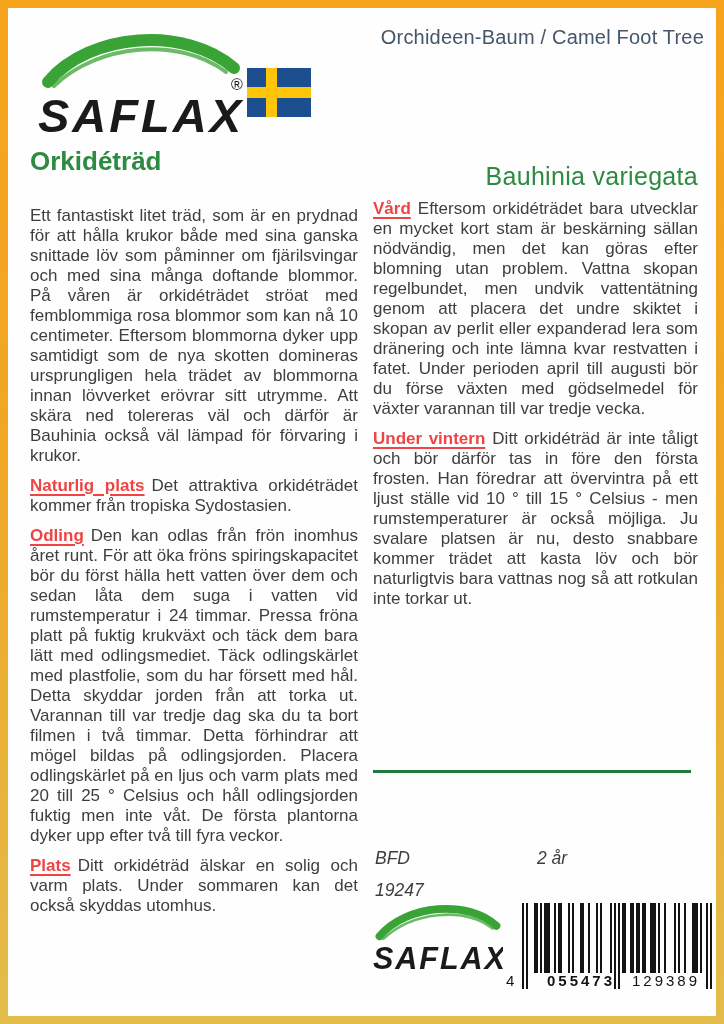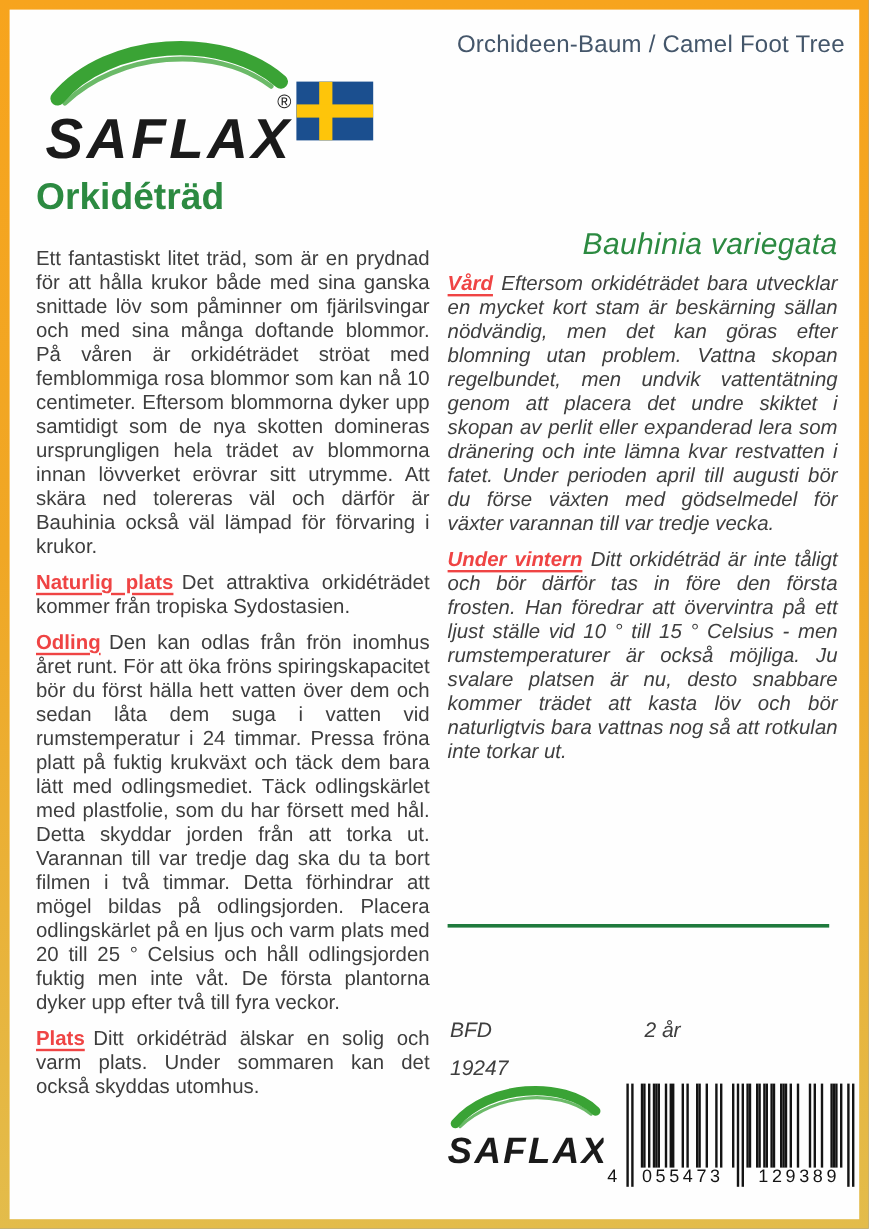--- a/index.html
+++ b/index.html
@@ -22,29 +22,29 @@
   }
   .flag .cross-v { position:absolute; left:19px; top:0; width:11px; height:100%; background:#fec50a; }
   .flag .cross-h { position:absolute; left:0; top:19px; width:100%; height:11px; background:#fec50a; }
   .subtitle {
     position:absolute; right:12px; top:18px;
     font-size:20px; color:#44566a; letter-spacing:.2px;
   }
   
   .title {
     position:absolute; left:22px; top:138px; margin:0;
-    font-size:31px; font-weight:bold; color:#2c8a41;
+    font-size:26px; font-weight:bold; color:#2c8a41;
   }
   .botanical {
     margin:0 0 8px 0; text-align:right;
     font-size:25px; font-weight:normal; color:#2c8a41; letter-spacing:.3px;
   }
   
   .col-left  { position:absolute; left:22px;  top:198px; width:328px; }
-  .col-right { position:absolute; left:365px; top:182px; width:325px;font-style:italic; }
+  .col-right { position:absolute; left:365px; top:154px; width:325px; }
   .col-left p, .col-right p {
     margin:0 0 10px 0;
     font-size:17px; line-height:20px; text-align:justify;
   }
   .sec {
     color:#ef4444; font-weight:bold;
     text-decoration:underline; text-decoration-thickness:2px; text-underline-offset:3px;
     margin-right:7px;
   }
   
@@ -61,21 +61,21 @@
   .barcode { position:absolute; left:498px; top:895px; width:208px; height:105px; }
   .bc-bars { position:absolute; left:16px; top:0; display:flex; align-items:flex-start; }
   .bc-mod { width:2px; height:70px; background:transparent; }
   .bc-mod.on { background:#141414; }
   .bc-mod.tall { height:86px; }
   .bc-num {
     position:absolute; top:69px; font-size:15px; letter-spacing:3px;
     color:#141414; text-align:center;
   }
   .bc-num.first { left:0; width:14px; letter-spacing:0; text-align:left; }
-  .bc-num.left  { left:21px; width:84px; }
+  .bc-num.left  { left:33px; width:84px;font-weight:bold; }
   .bc-num.right { left:118px; width:84px; }
 </style>
 </head>
 <body>
 
 <div class="frame">
   <div class="page">
 
     <div class="logo-top">
       <svg width="215" height="125" viewBox="0 0 215 125">

